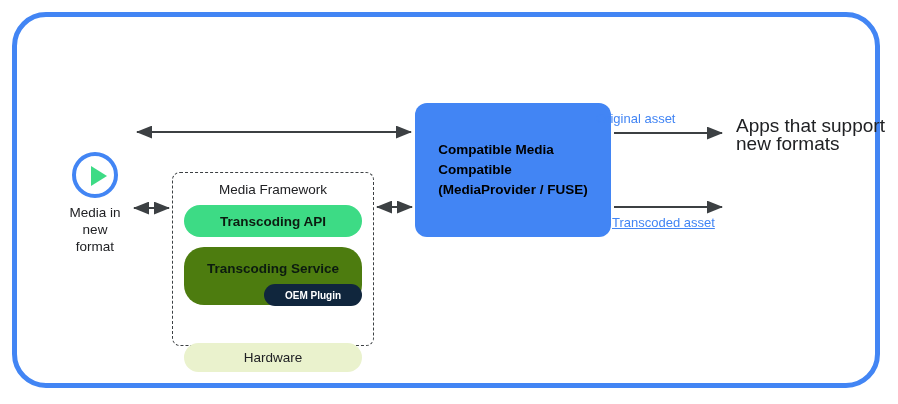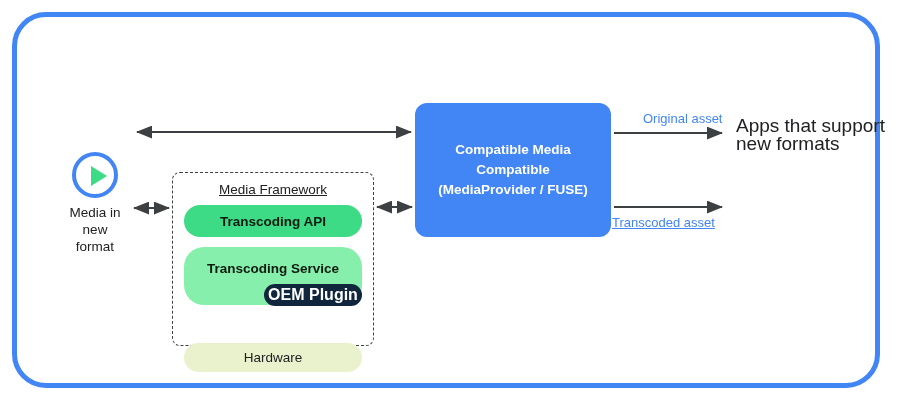--- a/index.html
+++ b/index.html
@@ -77,21 +77,20 @@
     background: #ffffff;
   }
   .framework-title {
     position: absolute;
     left: 172px;
     top: 182px;
     width: 202px;
     text-align: center;
     font-size: 13.5px;
     color: #202124;
-    text-decoration: underline;
   }
 
   .pill {
     position: absolute;
     box-sizing: border-box;
     border-radius: 18px;
     display: flex;
     align-items: center;
     justify-content: center;
     text-align: center;
@@ -104,35 +103,35 @@
     background: #3ddb85;
     font-size: 13.5px;
     font-weight: bold;
     color: #0c1b10;
   }
   .pill-service {
     left: 184px;
     top: 247px;
     width: 178px;
     height: 58px;
-    background: #86efac;
+    background: #4d7c0f;
     border-radius: 20px;
     font-size: 13.5px;
     font-weight: bold;
     color: #0c1b10;
     padding-bottom: 16px;
   }
   .pill-oem {
     left: 264px;
     top: 284px;
     width: 98px;
     height: 22px;
     background: #10263d;
     border-radius: 11px;
-    font-size: 16px;
+    font-size: 10px;
     font-weight: bold;
     color: #ffffff;
   }
   .pill-hw {
     left: 184px;
     top: 311px;
     width: 178px;
     height: 29px;
     background: #eaf2cd;
     border-radius: 15px;
@@ -146,22 +145,22 @@
     position: absolute;
     left: 415px;
     top: 103px;
     width: 196px;
     height: 134px;
     background: #4285f4;
     border-radius: 12px;
     display: flex;
     align-items: center;
     justify-content: center;
-    text-align: center;
-    color: #ffffff;
+    text-align: left;
+    color: #000000;
     font-size: 13.5px;
     font-weight: bold;
     line-height: 20px;
     padding: 0 8px;
     box-sizing: border-box;
   }
 
   
   .arrow-layer {
     position: absolute;
@@ -172,21 +171,21 @@
     pointer-events: none;
   }
 
   
   .asset-label {
     position: absolute;
     font-size: 13px;
     color: #4285f4;
     white-space: nowrap;
   }
-  .asset-original { left: 643px; top: 111px; }
+  .asset-original { left: 596px; top: 111px; }
   .asset-transcoded { left: 612px; top: 215px; text-decoration: underline; }
 
   .apps-label {
     position: absolute;
     font-size: 19px;
     color: #202124;
     line-height: 18px;
     white-space: nowrap;
   }
   .apps-support { left: 736px; top: 117px; }

